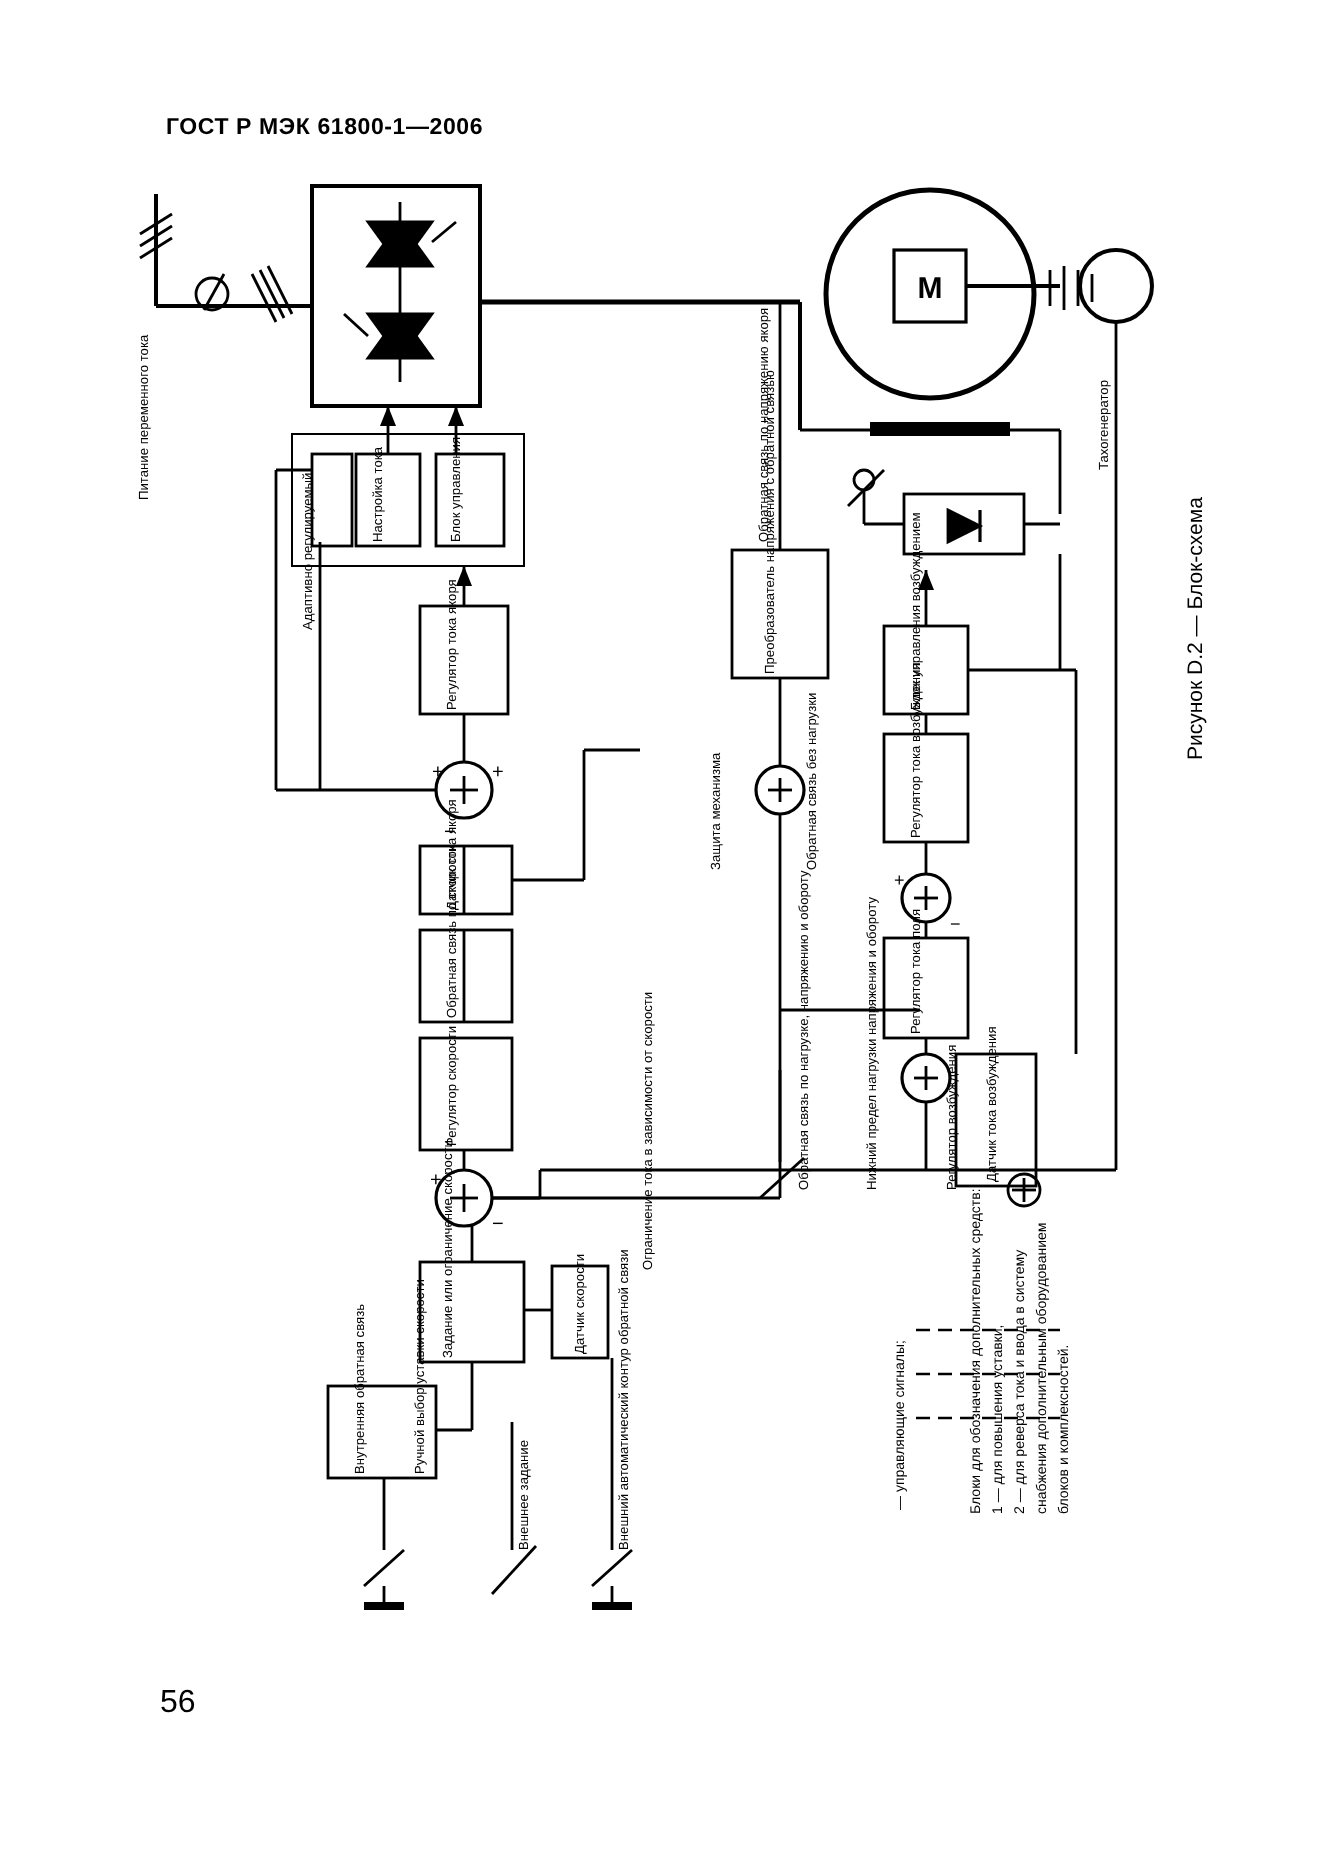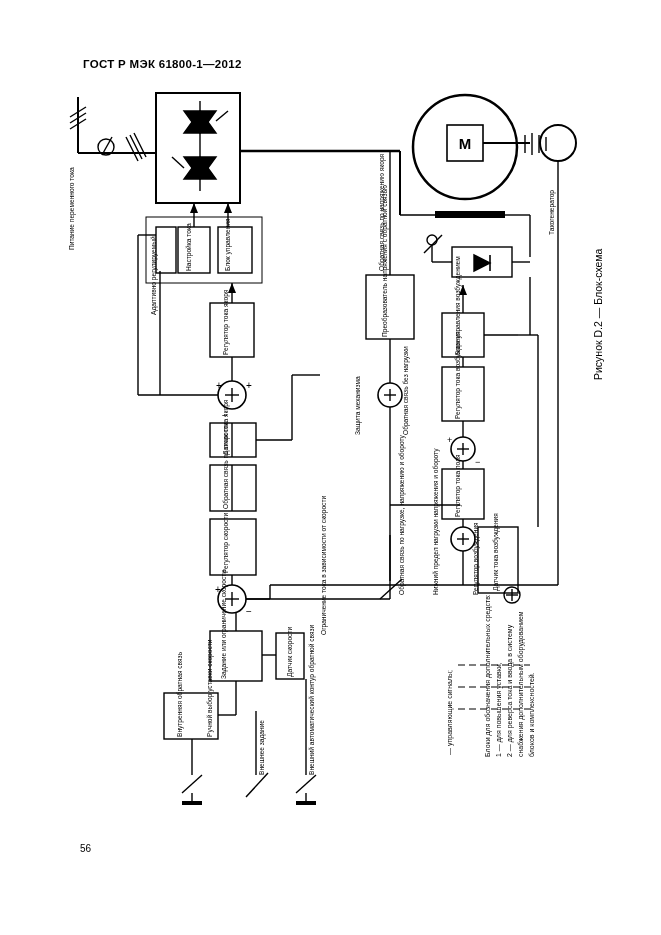--- a/index.html
+++ b/index.html
@@ -28,21 +28,21 @@
     top: 58px;
     font-size: 11.5px;
     font-weight: bold;
     letter-spacing: 0.3px;
     white-space: nowrap;
   }
   .page-number {
     position: absolute;
     left: 80px;
     top: 843px;
-    font-size: 10px;
+    font-size: 16px;
   }
   .fig-caption {
     position: absolute;
     left: 592px;
     top: 380px;
     font-size: 10.5px;
     white-space: nowrap;
     transform: rotate(-90deg);
     transform-origin: left top;
   }
@@ -59,21 +59,21 @@
   text {
     font-family: "Liberation Sans", sans-serif;
     fill: #000;
   }
 </style>
 </head>
 <body>
 
 <div class="page">
 
-  <div class="header-title">ГОСТ Р МЭК 61800-1—2012</div>
+  <div class="header-title">ГОСТ Р МЭК 61800-1—2006</div>
   <div class="page-number">56</div>
   <div class="fig-caption">Рисунок D.2 — Блок-схема</div>
 
   <div class="diagram">
     <svg width="540" height="740" viewBox="0 0 540 740" xmlns="http://www.w3.org/2000/svg">
       <g stroke="#000" fill="none" stroke-width="1.4">
 
         <line x1="18" y1="78" x2="18" y2="22" stroke-width="2"></line>
         <line x1="18" y1="78" x2="95" y2="78" stroke-width="2"></line>
 

